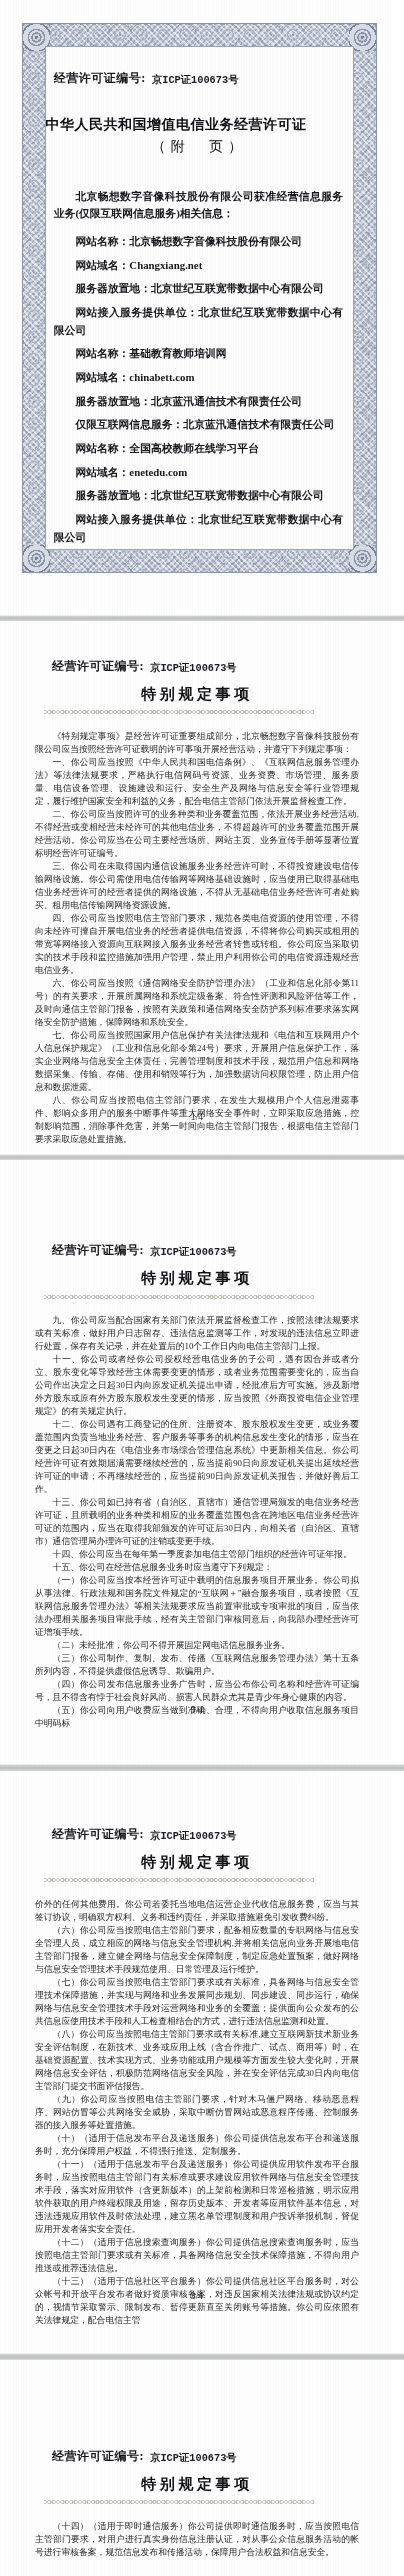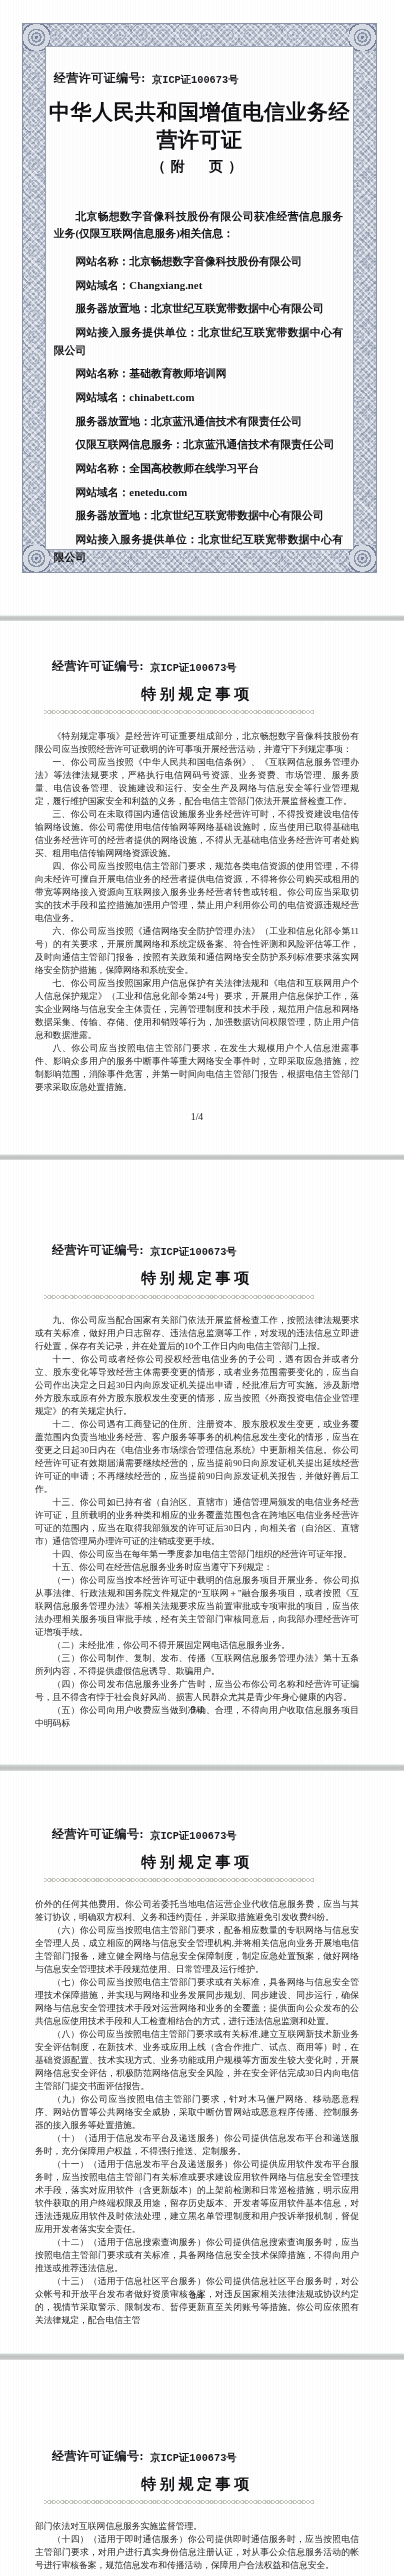--- a/index.html
+++ b/index.html
@@ -46,22 +46,22 @@
     position:absolute; left:21.6px; top:21.6px; right:21.6px; bottom:21.6px;
     background:#fefefe;
     background-image:repeating-linear-gradient(90deg, rgba(140,150,160,0.03) 0 1px, rgba(255,255,255,0) 1px 2.6px);
     border:0.5px solid #99a2b4;
   }
 
   .cert-header { padding:23px 0 0 8.2px; white-space:nowrap; }
   .cert-header .label { font-size:12px; font-weight:bold; color:#15151a; letter-spacing:0.5px; }
   .cert-header .value { font-size:10.3px; font-weight:bold; color:#1a1a20; margin-left:4.1px; position:relative; top:1.5px; font-family:"Liberation Mono","DejaVu Sans Mono",monospace; }
 
-  .cert-title { margin-top:11px; text-align:center; font-size:21px; font-weight:bold; color:#101014; letter-spacing:0.5px; }
-  .cert-subtitle { margin-top:4.1px; text-align:center; font-size:14px; font-weight:bold; color:#101014; letter-spacing:5.2px; }
+  .cert-title { margin-top:29px; text-align:left; font-size:14px; font-weight:bold; color:#101014; letter-spacing:0.5px; }
+  .cert-subtitle { margin-top:4.1px; text-align:center; font-size:14px; font-weight:normal; color:#101014; letter-spacing:5.2px; }
 
   .cert-body { margin:32px 10.3px 0 8.2px; font-size:10.8px; line-height:17.5px; color:#17171b;font-weight:bold; }
   .cert-body p { margin:0 0 6.2px 0; text-indent:2em; text-align:justify; }
   .cert-body p.intro { margin-bottom:10.3px; }
 
   
   .prov-header { padding-left:52px; white-space:nowrap; }
   #page2 .prov-header { padding-top:37px; }
   #page3 .prov-header { padding-top:82px; }
   #page4 .prov-header { padding-top:55px; }
@@ -127,20 +127,21 @@
 <div class="sheet" id="page2">
   <div class="prov-header">
     <span class="label">经营许可证编号:</span>
     <span class="value">京ICP证100673号</span>
   </div>
   <div class="prov-title">特别规定事项</div>
   <div class="wavy"></div>
   <div class="prov-body">
     <p>《特别规定事项》是经营许可证重要组成部分，北京畅想数字音像科技股份有限公司应当按照经营许可证载明的许可事项开展经营活动，并遵守下列规定事项：</p>
     <p>一、你公司应当按照《中华人民共和国电信条例》、《互联网信息服务管理办法》等法律法规要求，严格执行电信网码号资源、业务资费、市场管理、服务质量、电信设备管理、设施建设和运行、安全生产及网络与信息安全等行业管理规定，履行维护国家安全和利益的义务，配合电信主管部门依法开展监督检查工作。</p>
+    <p>二、你公司应当按照许可的业务种类和业务覆盖范围，依法开展业务经营活动,不得经营或变相经营未经许可的其他电信业务，不得超越许可的业务覆盖范围开展经营活动。你公司应当在公司主要经营场所、网站主页、业务宣传手册等显著位置标明经营许可证编号。</p>
     <p>三、你公司在未取得国内通信设施服务业务经营许可时，不得投资建设电信传输网络设施。你公司需使用电信传输网等网络基础设施时，应当使用已取得基础电信业务经营许可的经营者提供的网络设施，不得从无基础电信业务经营许可者处购买、租用电信传输网网络资源设施。</p>
     <p>四、你公司应当按照电信主管部门要求，规范各类电信资源的使用管理，不得向未经许可擅自开展电信业务的经营者提供电信资源，不得将你公司购买或租用的带宽等网络接入资源向互联网接入服务业务经营者转售或转租。你公司应当采取切实的技术手段和监控措施加强用户管理，禁止用户利用你公司的电信资源违规经营电信业务。</p>
     <p>六、你公司应当按照《通信网络安全防护管理办法》（工业和信息化部令第11号）的有关要求，开展所属网络和系统定级备案、符合性评测和风险评估等工作，及时向通信主管部门报备，按照有关政策和通信网络安全防护系列标准要求落实网络安全防护措施，保障网络和系统安全。</p>
     <p>七、你公司应当按照国家用户信息保护有关法律法规和《电信和互联网用户个人信息保护规定》（工业和信息化部令第24号）要求，开展用户信息保护工作，落实企业网络与信息安全主体责任，完善管理制度和技术手段，规范用户信息和网络数据采集、传输、存储、使用和销毁等行为，加强数据访问权限管理，防止用户信息和数据泄露。</p>
     <p>八、你公司应当按照电信主管部门要求，在发生大规模用户个人信息泄露事件、影响众多用户的服务中断事件等重大网络安全事件时，立即采取应急措施，控制影响范围，消除事件危害，并第一时间向电信主管部门报告，根据电信主管部门要求采取应急处置措施。</p>
   </div>
   <div class="page-num">1/4</div>
 </div>
 
 <div class="divider"></div>
@@ -194,18 +195,17 @@
 <div class="divider thick"></div>
 
 <div class="sheet" id="page5">
   <div class="prov-header">
     <span class="label">经营许可证编号:</span>
     <span class="value">京ICP证100673号</span>
   </div>
   <div class="prov-title">特别规定事项</div>
   <div class="wavy"></div>
   <div class="prov-body">
-    <p class="cont">部门依法对互联网信息服务实施监督管理。</p>
     <p>（十四）（适用于即时通信服务）你公司提供即时通信服务时，应当按照电信主管部门要求，对用户进行真实身份信息注册认证，对从事公众信息服务活动的帐号进行审核备案，规范信息发布和传播活动，保障用户合法权益和信息安全。</p>
   </div>
 
 </div>
 
 
 </body></html>

